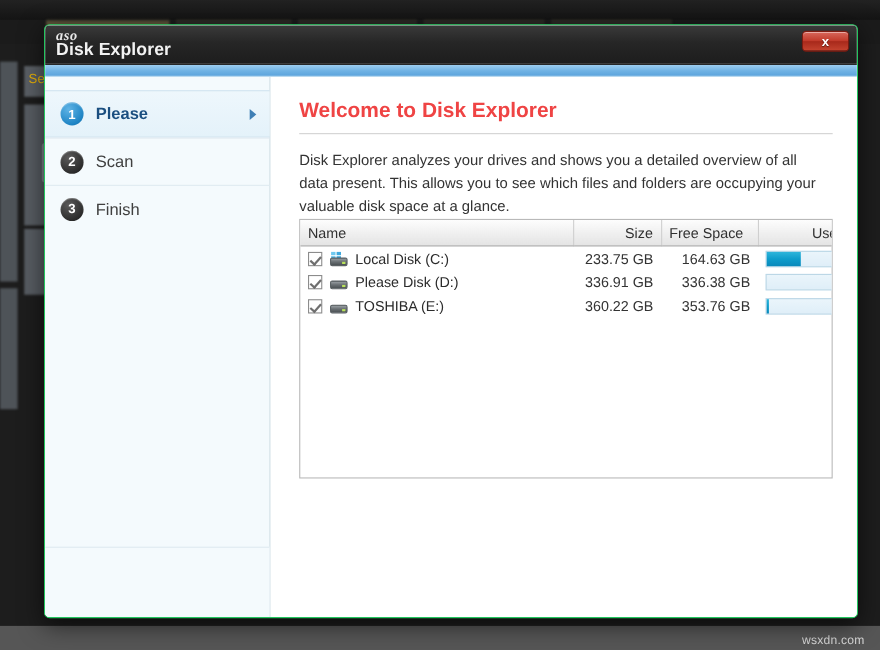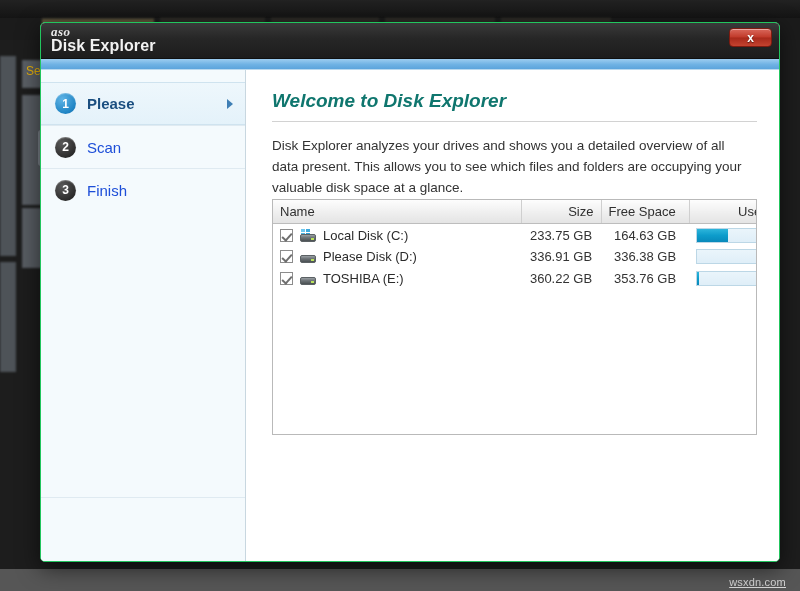--- a/index.html
+++ b/index.html
@@ -53,21 +53,20 @@
     background: #7d848b; border-radius: 3px; filter: blur(.5px);
   }
   .bg-bottombar {
     position: absolute; left: 0; bottom: 0; width: 800px; height: 22px;
     background: #565656;
   }
   .watermark {
     position: absolute; right: 14px; bottom: 3px;
     font-size: 11px; color: #d6d6d6;
     letter-spacing: .2px;
-    text-decoration: underline;
   }
 
   
   #dialog {
     position: absolute;
     left: 40px; top: 22px;
     width: 740px; height: 540px;
     background: #ffffff;
     border: 1px solid #22c55e;
     border-radius: 5px;
@@ -145,21 +144,21 @@
     font-size: 12px; font-weight: bold; color: #fff;
     background: radial-gradient(circle at 35% 30%, #5a5a5a 0%, #2c2c2c 70%, #151515 100%);
     box-shadow: inset 0 1px 1px rgba(255,255,255,.3);
     flex: 0 0 21px;
   }
   .step.active .badge {
     background: radial-gradient(circle at 35% 30%, #5fb4e6 0%, #1e84c4 70%, #1569a2 100%);
   }
   .step-label {
     margin-left: 11px;
-    font-size: 15px; color: #1d4ed8;
+    font-size: 15px; color: #404040;
   }
   .step.active .step-label {
     color: #1b4f80; font-weight: bold;
   }
   .chevron {
     position: absolute; right: 12px; top: 50%;
     transform: translateY(-50%);
     width: 0; height: 0;
     border-left: 6px solid #3f7fb5;
     border-top: 5px solid transparent;
@@ -168,23 +167,22 @@
 
   
   .content {
     flex: 1;
     display: flex; flex-direction: column;
     background: #ffffff;
     min-width: 0;
   }
   .content-main { flex: 1; padding: 20px 22px 0 26px; min-height: 0; }
   .page-title {
-    font-size: 19px; font-weight: bold; color: #0f766e;
+    font-size: 19px; font-weight: bold; color: #ef4444;
     margin-bottom: 9px;
-    font-style: italic;
   }
   .title-rule {
     height: 1px; background: #d2d2d2; margin-bottom: 14px;
   }
   .intro {
     font-size: 13.5px; color: #333; line-height: 1.55;
     max-width: 470px;
   }
   .select-label {
     margin-top: 20px; margin-bottom: 9px;
@@ -216,21 +214,20 @@
   table.drives thead th.c-name  { text-align: left;  width: 248px; }
   table.drives thead th.c-size  { text-align: right; width: 80px; }
   table.drives thead th.c-free  { text-align: left; width: 88px; }
   table.drives thead th.c-used  { text-align: right; width: 118px; }
   table.drives thead th.c-pad   { width: auto; border-right: none; }
 
   table.drives tbody td {
     height: 22px; padding: 0 7px;
     vertical-align: middle;
     white-space: nowrap;
-    text-align: center;
   }
   td.c-name { text-align: left; }
   td.c-size, td.c-free { text-align: right; }
   td.c-used { padding: 0 2px; }
 
   .namecell { display: flex; align-items: center; }
   .chk {
     width: 13px; height: 13px; flex: 0 0 13px;
     border: 1px solid #8c8c8c;
     background: #fff;

